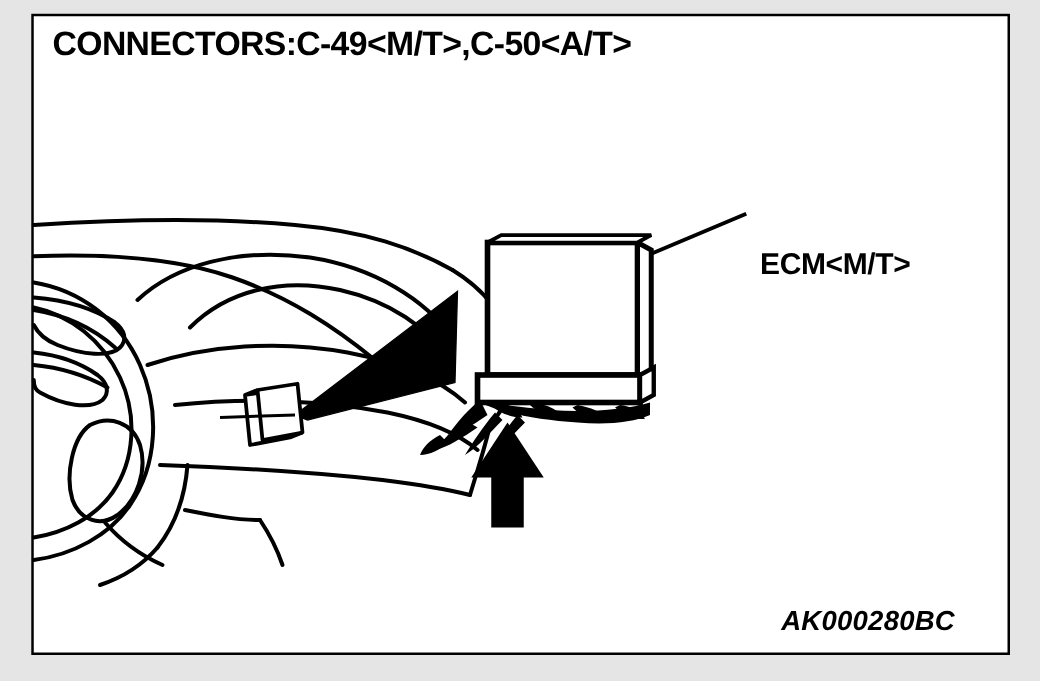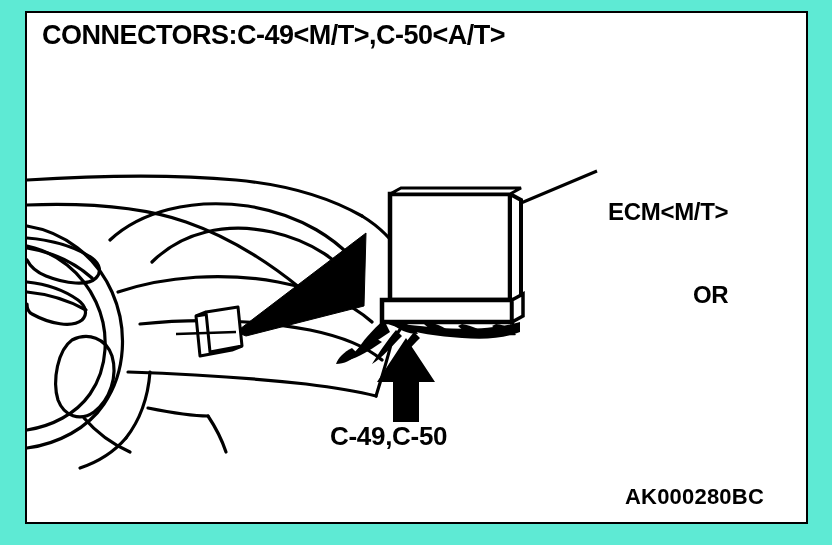--- a/index.html
+++ b/index.html
@@ -8,21 +8,21 @@
     padding: 0;
     background: #ffffff;
   }
   body {
     font-family: "Liberation Sans", sans-serif;
   }
   #page {
     position: relative;
     width: 832px;
     height: 545px;
-    background: #5eead4;
+    background: #e5e5e5;
     overflow: hidden;
   }
   #diagram-frame {
     position: absolute;
     left: 25px;
     top: 11px;
     width: 783px;
     height: 513px;
     border: 2px solid #000000;
     box-sizing: border-box;
@@ -61,20 +61,21 @@
     left: 330px;
     top: 423px;
     font-size: 26px;
     letter-spacing: -0.3px;
   }
   #ref-code {
     left: 625px;
     top: 486px;
     font-size: 22px;
     letter-spacing: 0.2px;
+    font-style: italic;
   }
 </style>
 </head>
 <body>
 
 <div id="page">
 
   <div id="diagram-frame"></div>
 
   <svg id="figure-svg" viewBox="0 0 832 545" xmlns="http://www.w3.org/2000/svg">
@@ -168,20 +169,18 @@
     </g>
 
     <path d="M521,203 L597,171" fill="none" stroke="#000000" stroke-width="3"></path>
 
   </svg>
 
   <div class="label" id="title-text">CONNECTORS:C-49&lt;M/T&gt;,C-50&lt;A/T&gt;</div>
 
   <div class="label" id="ecm-label">
     <div>ECM&lt;M/T&gt;</div>
-    <div>OR</div>
   </div>
 
-  <div class="label" id="connector-callout">C-49,C-50</div>
 
   <div class="label" id="ref-code">AK000280BC</div>
 
 </div>
 
 </body></html>

